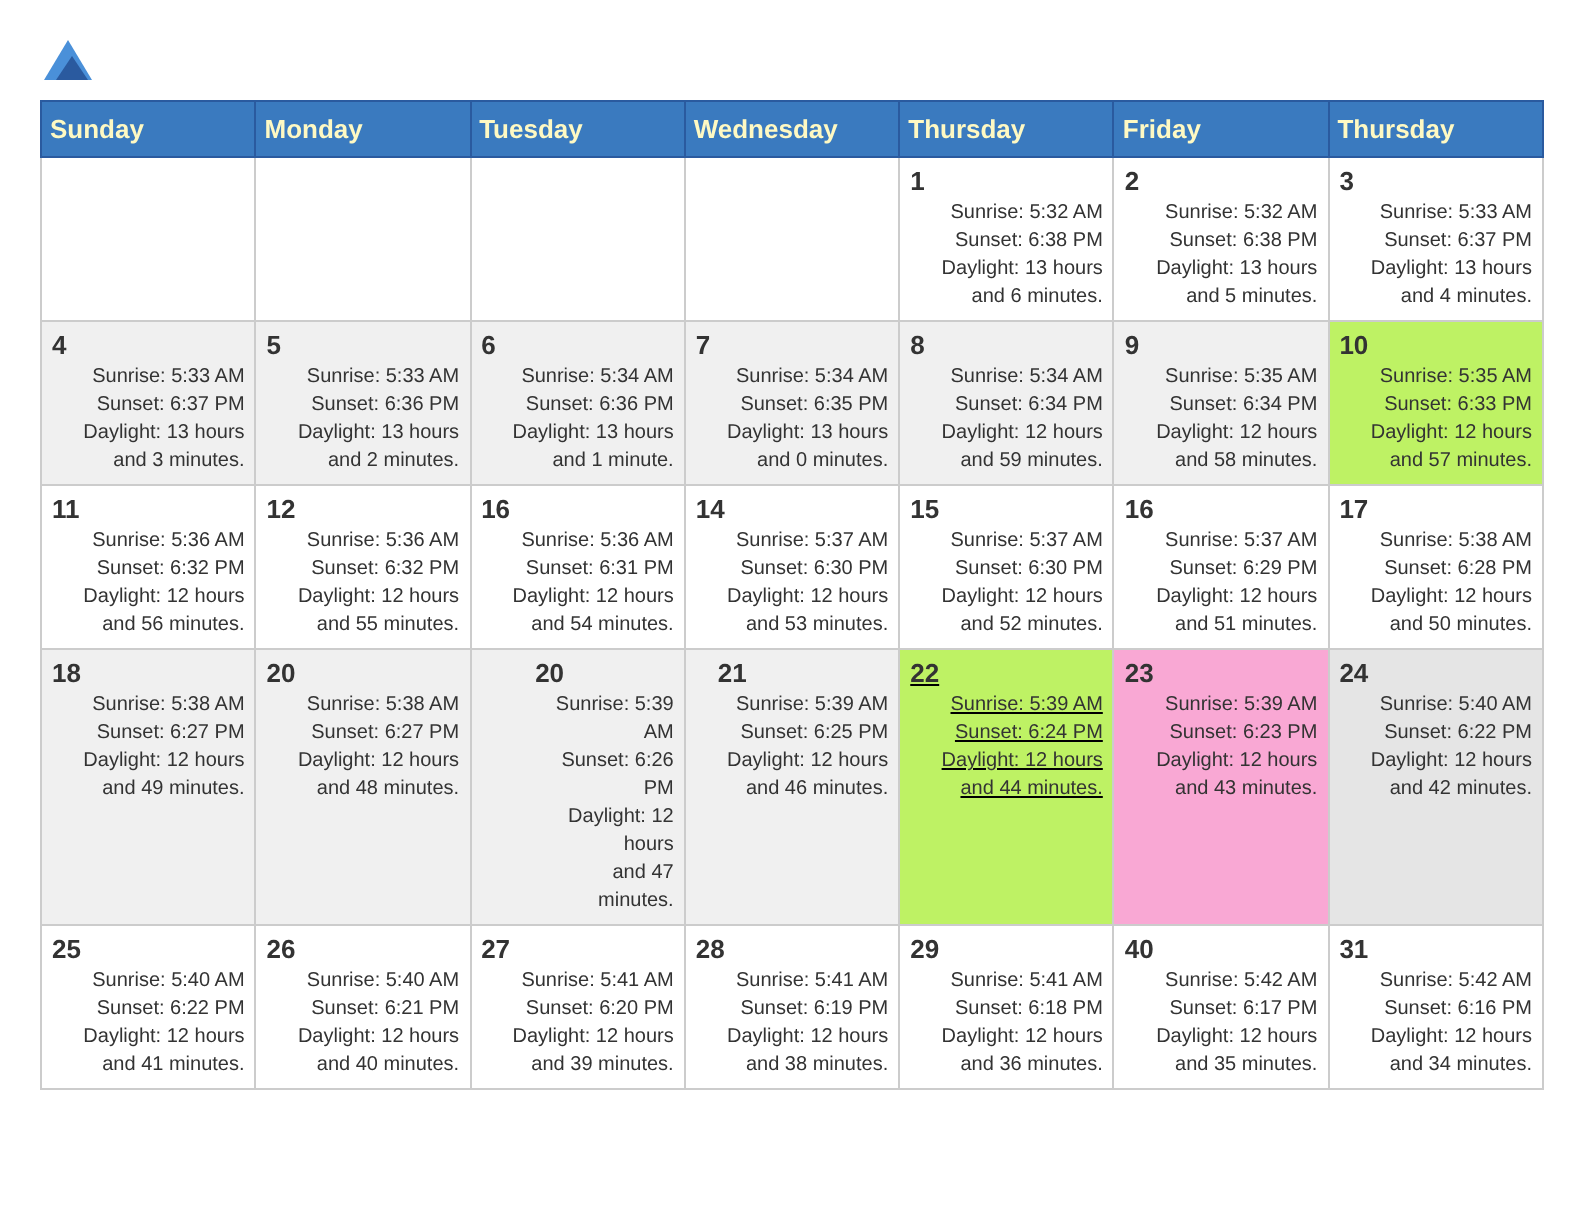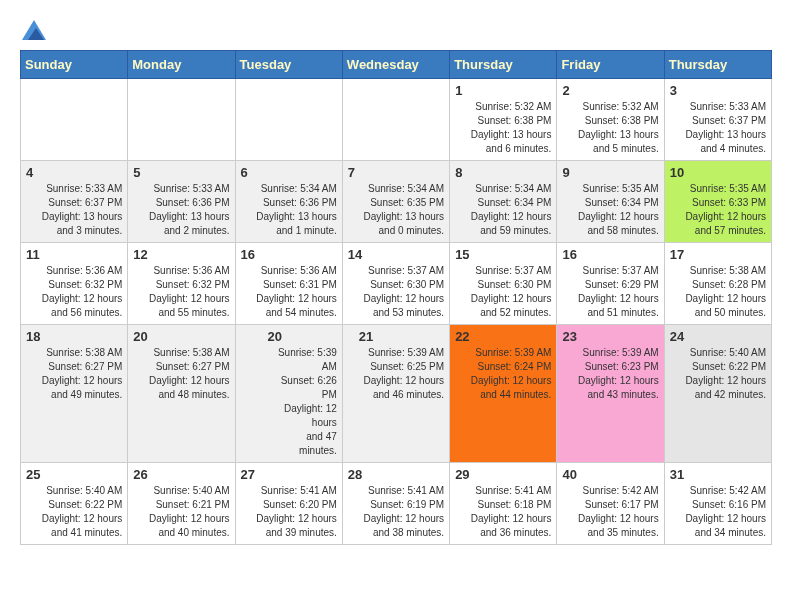--- a/index.html
+++ b/index.html
@@ -226,21 +226,21 @@
           <div class="day-info">Sunrise: 5:38 AM<br>Sunset: 6:27 PM<br>Daylight: 12 hours<br>and 48 minutes.</div>
         </td>
         <td style="background: rgb(240, 240, 240); padding-left: 32px;">
           <span class="day-number">20</span>
           <div class="day-info">Sunrise: 5:39 AM<br>Sunset: 6:26 PM<br>Daylight: 12 hours<br>and 47 minutes.</div>
         </td>
         <td style="background: rgb(240, 240, 240); padding-left: 16px;">
           <span class="day-number">21</span>
           <div class="day-info">Sunrise: 5:39 AM<br>Sunset: 6:25 PM<br>Daylight: 12 hours<br>and 46 minutes.</div>
         </td>
-        <td style="background: #f97316;">
+        <td style="background: #bef264; text-decoration: underline;">
           <span class="day-number">22</span>
           <div class="day-info">Sunrise: 5:39 AM<br>Sunset: 6:24 PM<br>Daylight: 12 hours<br>and 44 minutes.</div>
         </td>
         <td style="background: #f9a8d4;">
           <span class="day-number">23</span>
           <div class="day-info">Sunrise: 5:39 AM<br>Sunset: 6:23 PM<br>Daylight: 12 hours<br>and 43 minutes.</div>
         </td>
         <td style="background: #e5e5e5;">
           <span class="day-number">24</span>
           <div class="day-info">Sunrise: 5:40 AM<br>Sunset: 6:22 PM<br>Daylight: 12 hours<br>and 42 minutes.</div>

